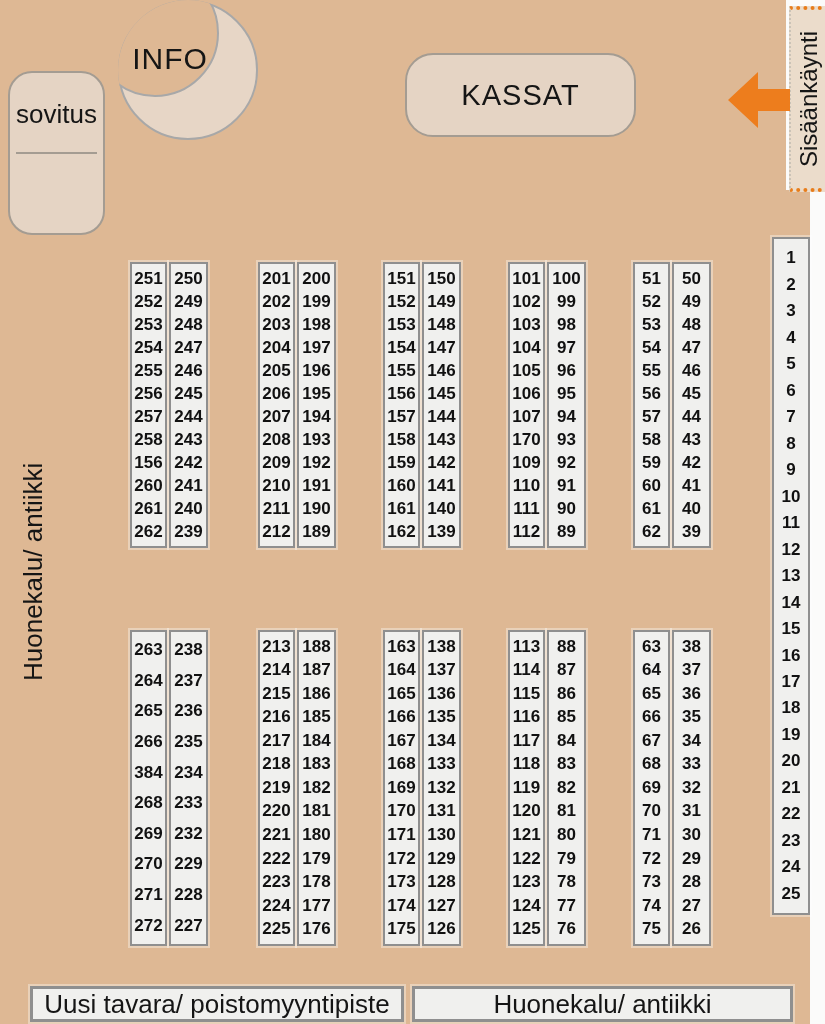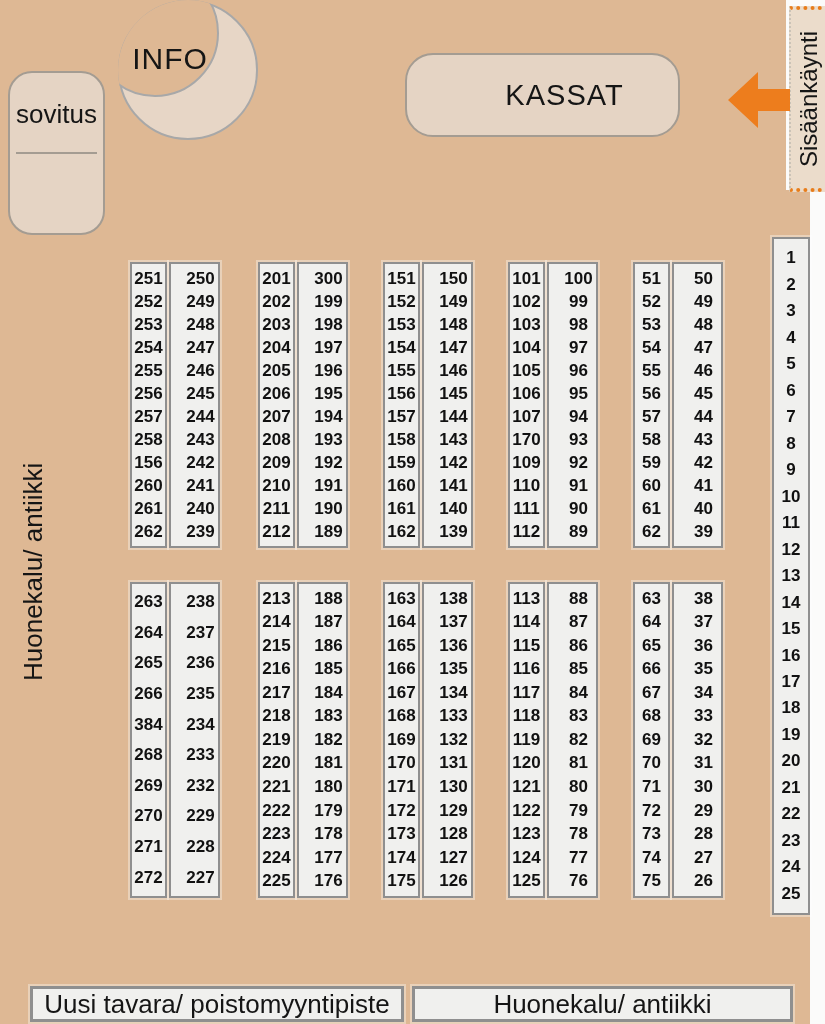--- a/index.html
+++ b/index.html
@@ -34,21 +34,21 @@
   .crescent{position:absolute;left:105px;top:-12px;}
   .info-label{
     position:absolute;left:130px;top:42px;width:80px;text-align:center;
     font-size:30px;letter-spacing:1px;
   }
   
   .kassat{
     position:absolute;left:405px;top:53px;width:227px;height:80px;
     background:#e5d4c4;border:2px solid #a49c92;border-radius:28px;
     display:flex;align-items:center;justify-content:center;
-    font-size:29px;letter-spacing:1px;padding-left:44px;
+    font-size:29px;letter-spacing:1px;
   }
   
   .entrance{
     position:absolute;left:789px;top:6px;width:36px;height:178px;
     background:#ebdccb;
     border-top:4px dotted #e87d1b;
     border-bottom:4px dotted #e87d1b;
     border-left:2px dotted #cbc3b7;
     border-right:2px dotted #cbc3b7;
     display:flex;align-items:center;justify-content:center;
@@ -61,29 +61,29 @@
   
   .left-label{
     position:absolute;left:16px;top:452px;height:240px;width:34px;
     display:flex;align-items:center;justify-content:center;
     writing-mode:vertical-rl;transform:rotate(180deg);
     font-size:26px;white-space:nowrap;
   }
   
   .block{position:absolute;display:flex;gap:2px;}
   .row-top{top:240px;height:308px;}
-  .row-bot{top:560px;height:338px;}
+  .row-bot{top:608px;height:338px;}
   .cx1{left:130px}.cx2{left:258px}.cx3{left:383px}.cx4{left:508px}.cx5{left:633px}
   .strip{
     width:33px;background:#f0f0ee;border:2px solid #8f8f8f;
     display:flex;flex-direction:column;padding:3px 0;
     box-shadow:0 0 0 2px rgba(255,255,255,0.35);
     margin-top:22px;
   }
-  .strip.wide{width:35px;padding-left:12px;}
+  .strip.wide{width:35px;}
   .cell{
     flex:1;display:flex;align-items:center;justify-content:center;
     font-size:17px;font-weight:bold;color:#111;
   }
   .side-strip{
     position:absolute;left:772px;top:237px;width:34px;height:662px;
     background:#f0f0ee;border:2px solid #8f8f8f;
     display:flex;flex-direction:column;padding:6px 0;
     box-shadow:0 0 0 2px rgba(255,255,255,0.35);
   }
@@ -168,21 +168,21 @@
         <div class="cell">205</div>
         <div class="cell">206</div>
         <div class="cell">207</div>
         <div class="cell">208</div>
         <div class="cell">209</div>
         <div class="cell">210</div>
         <div class="cell">211</div>
         <div class="cell">212</div>
       </div>
     <div class="strip wide">
-        <div class="cell">300</div>
+        <div class="cell">200</div>
         <div class="cell">199</div>
         <div class="cell">198</div>
         <div class="cell">197</div>
         <div class="cell">196</div>
         <div class="cell">195</div>
         <div class="cell">194</div>
         <div class="cell">193</div>
         <div class="cell">192</div>
         <div class="cell">191</div>
         <div class="cell">190</div>

